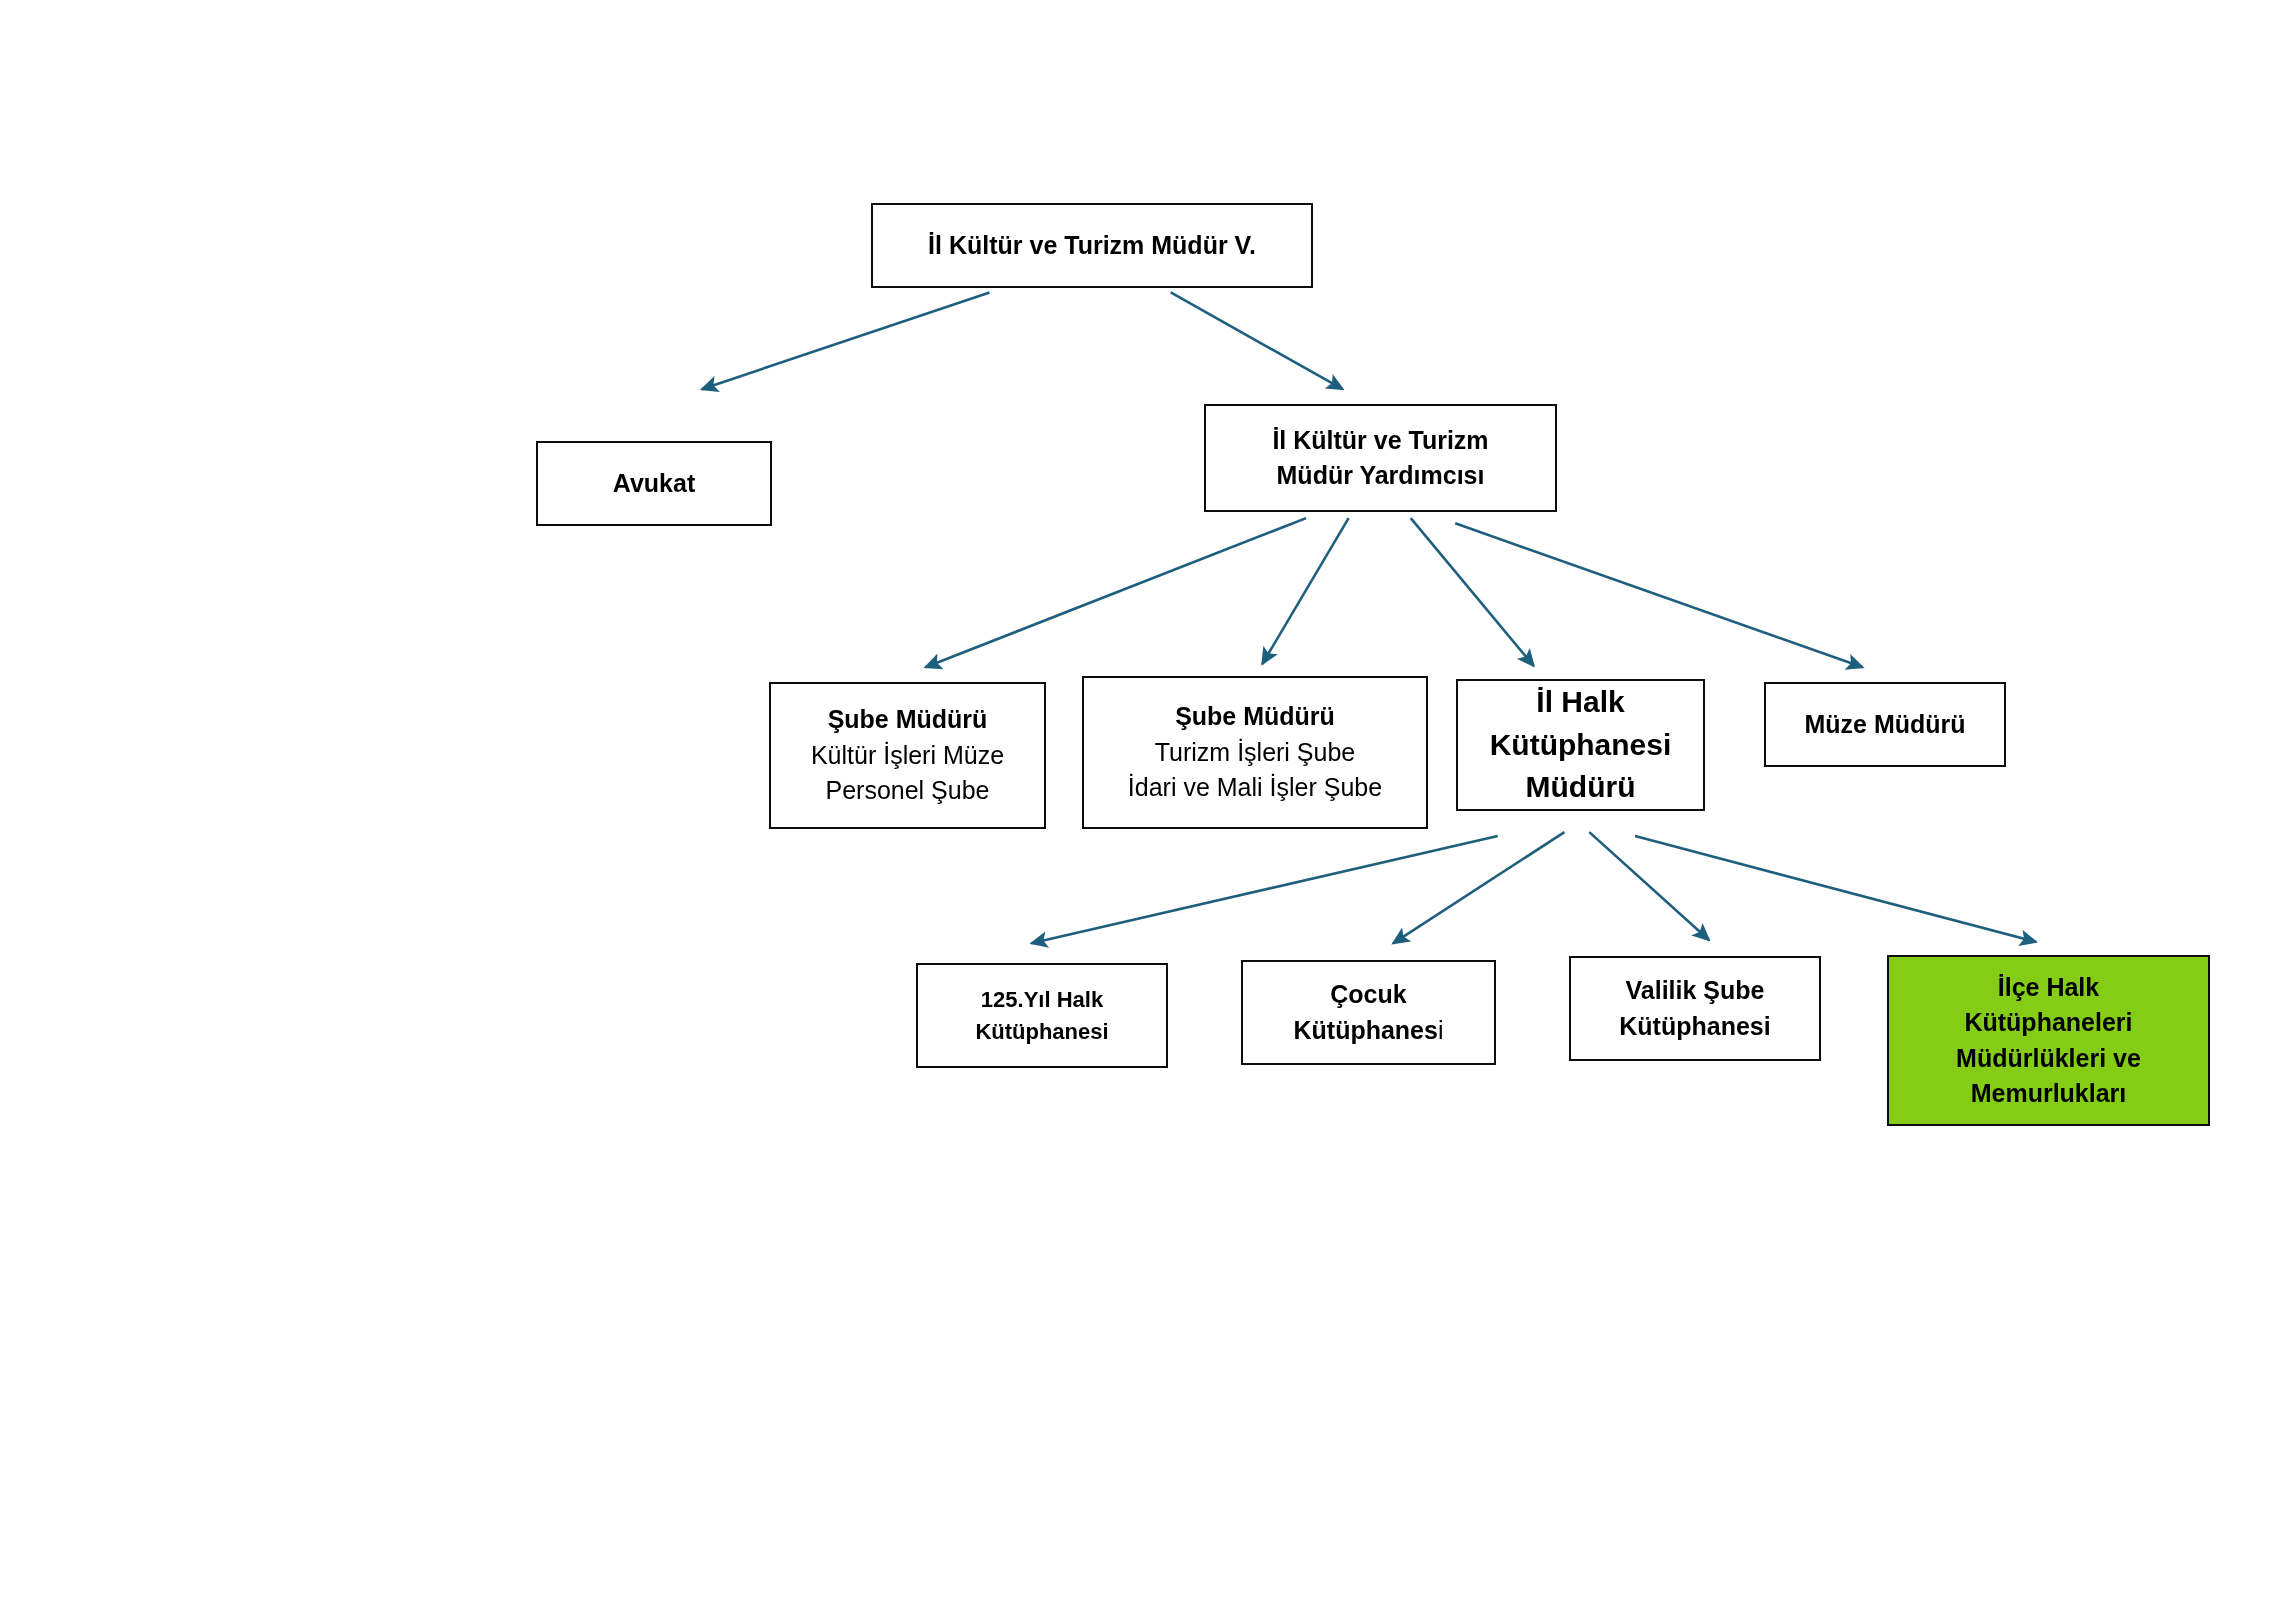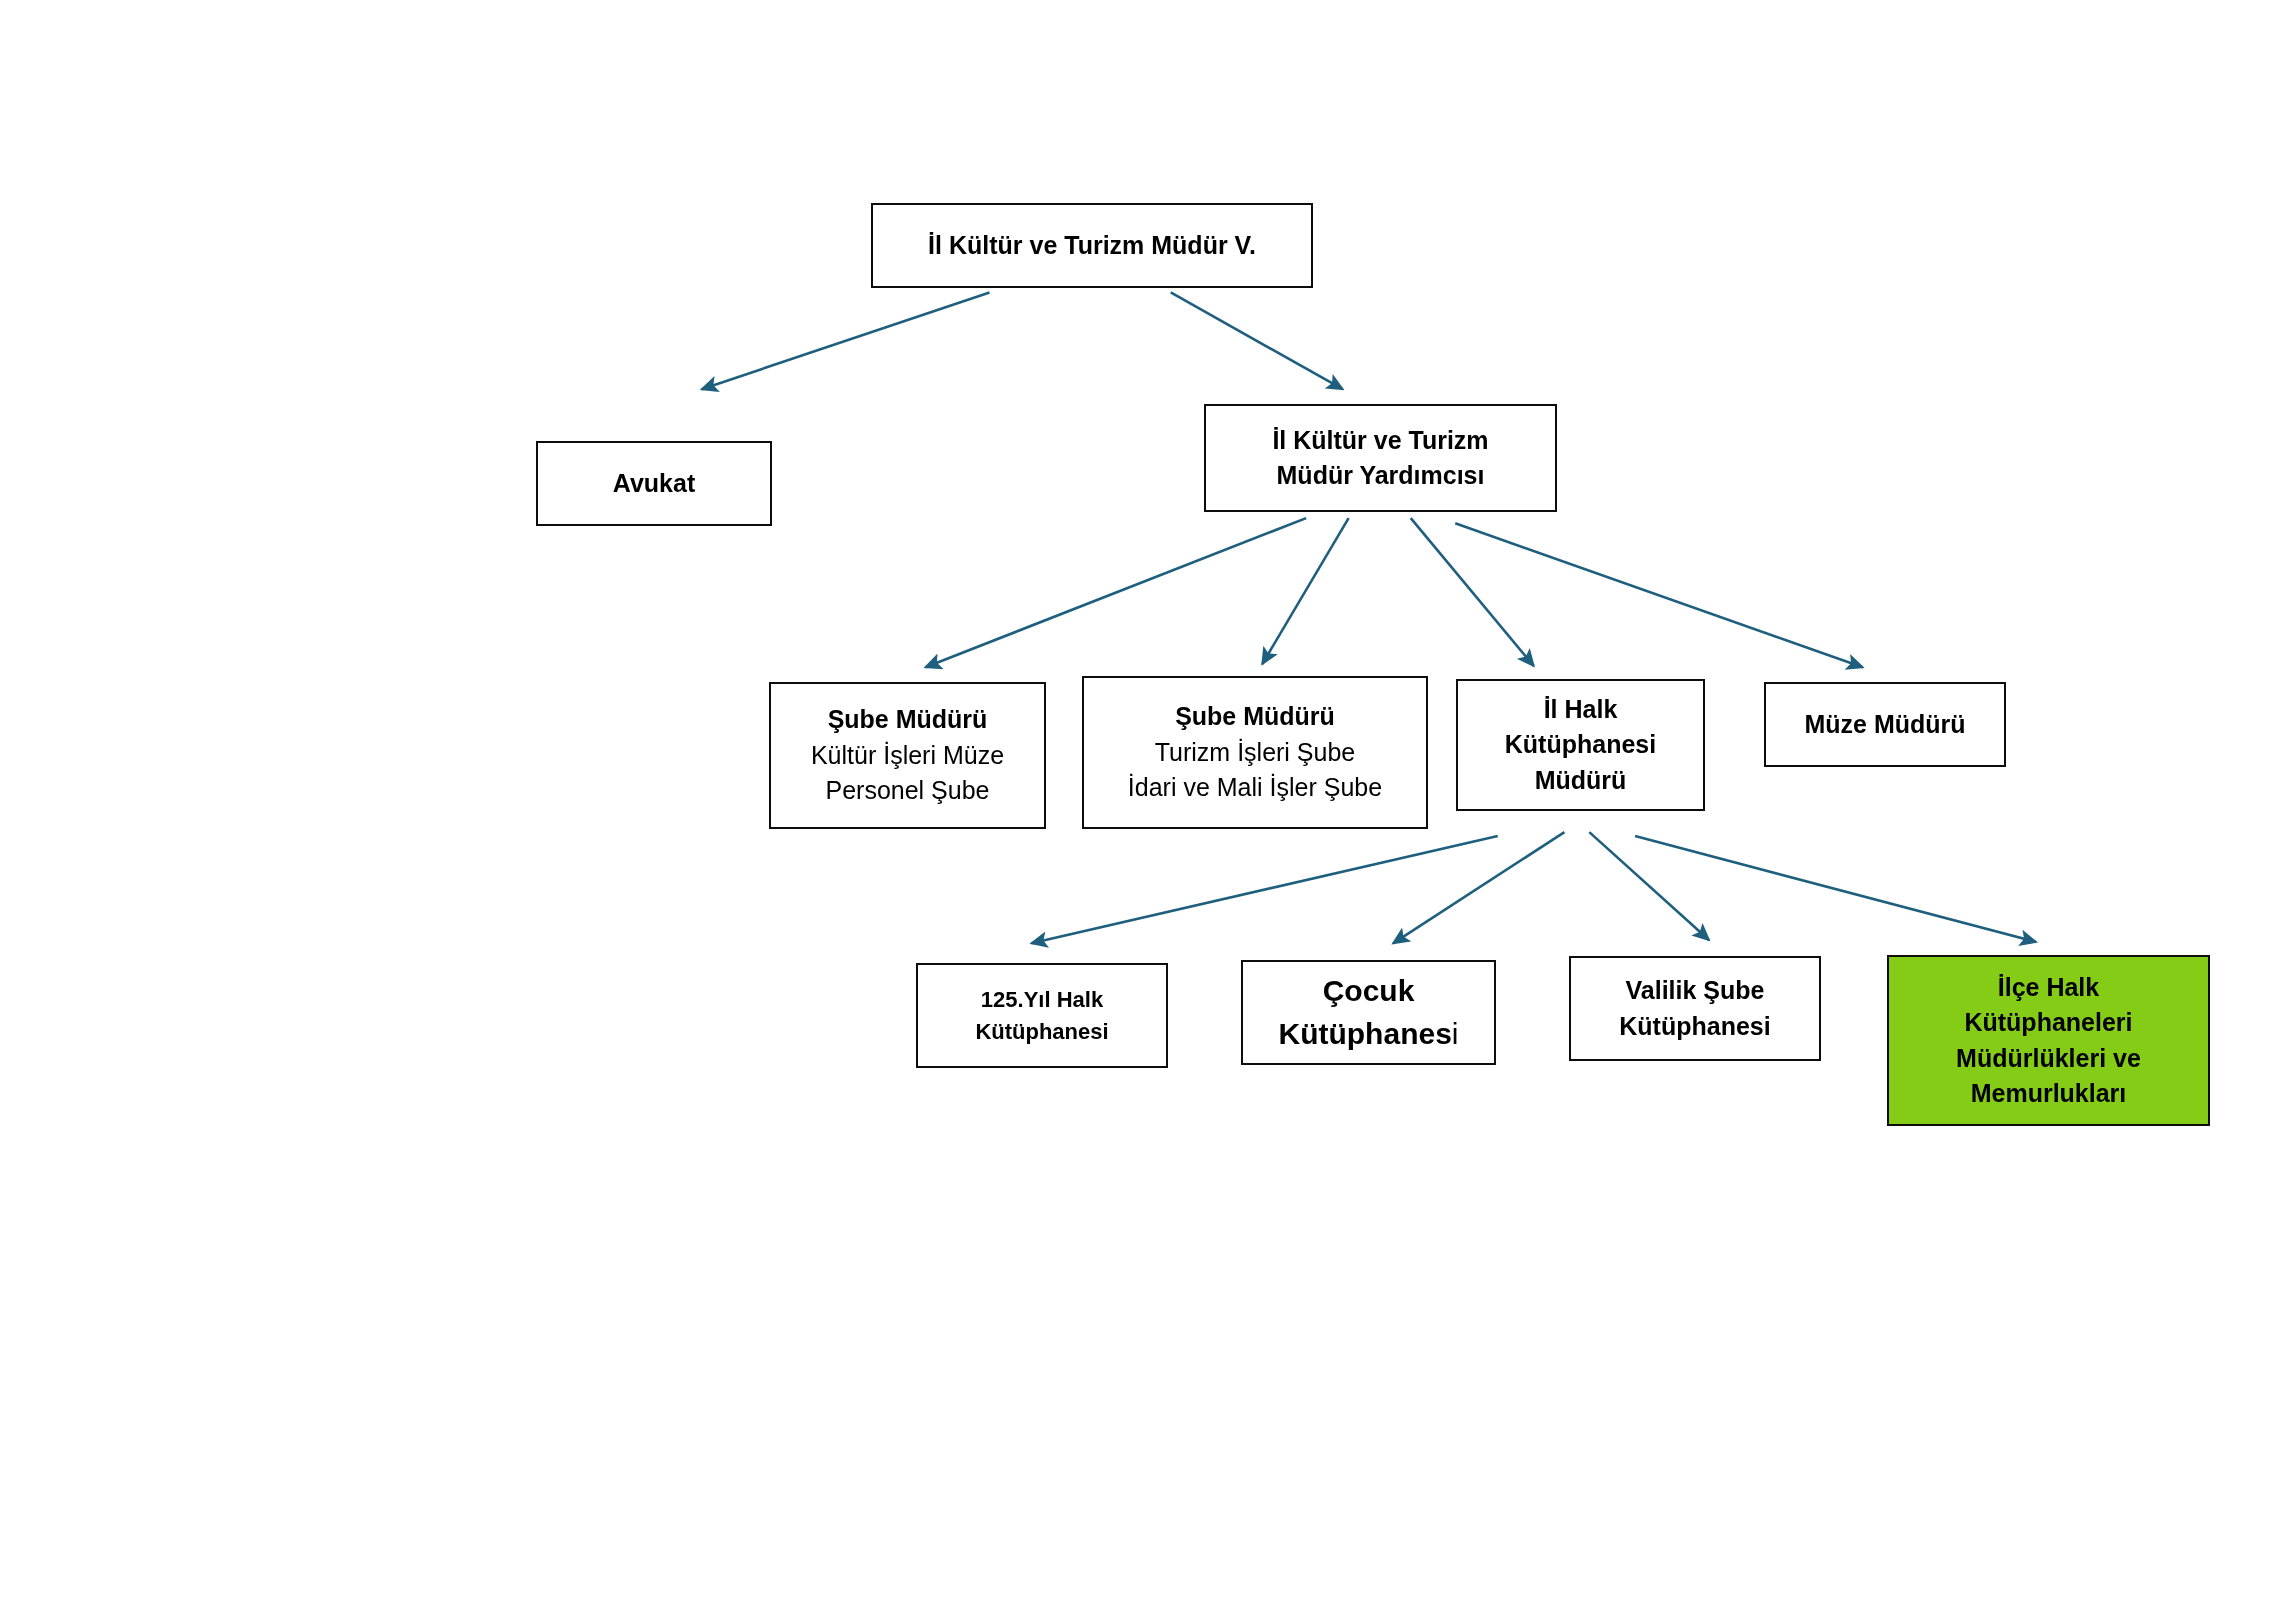--- a/index.html
+++ b/index.html
@@ -84,33 +84,33 @@
   <div class="node" style="left: 769px; top: 682px; width: 277px; height: 147px; font-size: 25px; border-color: rgb(13, 13, 13); background: rgb(255, 255, 255); color: rgb(0, 0, 0);">
       <span class="line bold">Şube Müdürü</span>
       <span class="line reg">Kültür İşleri Müze</span>
       <span class="line reg">Personel Şube</span>
     </div>
   <div class="node" style="left: 1082px; top: 676px; width: 346px; height: 153px; font-size: 25px; border-color: rgb(13, 13, 13); background: rgb(255, 255, 255); color: rgb(0, 0, 0);">
       <span class="line bold">Şube Müdürü</span>
       <span class="line reg">Turizm İşleri Şube</span>
       <span class="line reg">İdari ve Mali İşler Şube</span>
     </div>
-  <div class="node" style="left: 1456px; top: 679px; width: 249px; height: 132px; font-size: 25px; border-color: rgb(13, 13, 13); background: rgb(255, 255, 255); color: rgb(0, 0, 0);">
+  <div class="node" style="left: 1456px; top: 679px; width: 249px; height: 132px; font-size: 30px; border-color: rgb(13, 13, 13); background: rgb(255, 255, 255); color: rgb(0, 0, 0);">
       <span class="line bold">İl Halk</span>
       <span class="line bold">Kütüphanesi</span>
       <span class="line bold">Müdürü</span>
     </div>
   <div class="node" style="left: 1764px; top: 682px; width: 242px; height: 85px; font-size: 25px; border-color: rgb(13, 13, 13); background: rgb(255, 255, 255); color: rgb(0, 0, 0);">
       <span class="line bold">Müze Müdürü</span>
     </div>
   <div class="node" style="left: 916px; top: 963px; width: 252px; height: 105px; font-size: 22px; border-color: rgb(13, 13, 13); background: rgb(255, 255, 255); color: rgb(0, 0, 0);">
       <span class="line bold">125.Yıl Halk</span>
       <span class="line bold">Kütüphanesi</span>
     </div>
-  <div class="node" style="left: 1241px; top: 960px; width: 255px; height: 105px; font-size: 30px; border-color: rgb(13, 13, 13); background: rgb(255, 255, 255); color: rgb(0, 0, 0);">
+  <div class="node" style="left: 1241px; top: 960px; width: 255px; height: 105px; font-size: 25px; border-color: rgb(13, 13, 13); background: rgb(255, 255, 255); color: rgb(0, 0, 0);">
       <span class="line bold">Çocuk</span>
       <span class="line bold">Kütüphanes<span class="tail">i</span></span>
     </div>
   <div class="node" style="left: 1569px; top: 956px; width: 252px; height: 105px; font-size: 25px; border-color: rgb(13, 13, 13); background: rgb(255, 255, 255); color: rgb(0, 0, 0);">
       <span class="line bold">Valilik Şube</span>
       <span class="line bold">Kütüphanesi</span>
     </div>
   <div class="node" style="left: 1887px; top: 955px; width: 323px; height: 171px; font-size: 25px; border-color: rgb(13, 13, 13); background: #84cc16; color: rgb(0, 0, 0);">
       <span class="line bold">İlçe Halk</span>
       <span class="line bold">Kütüphaneleri</span>

